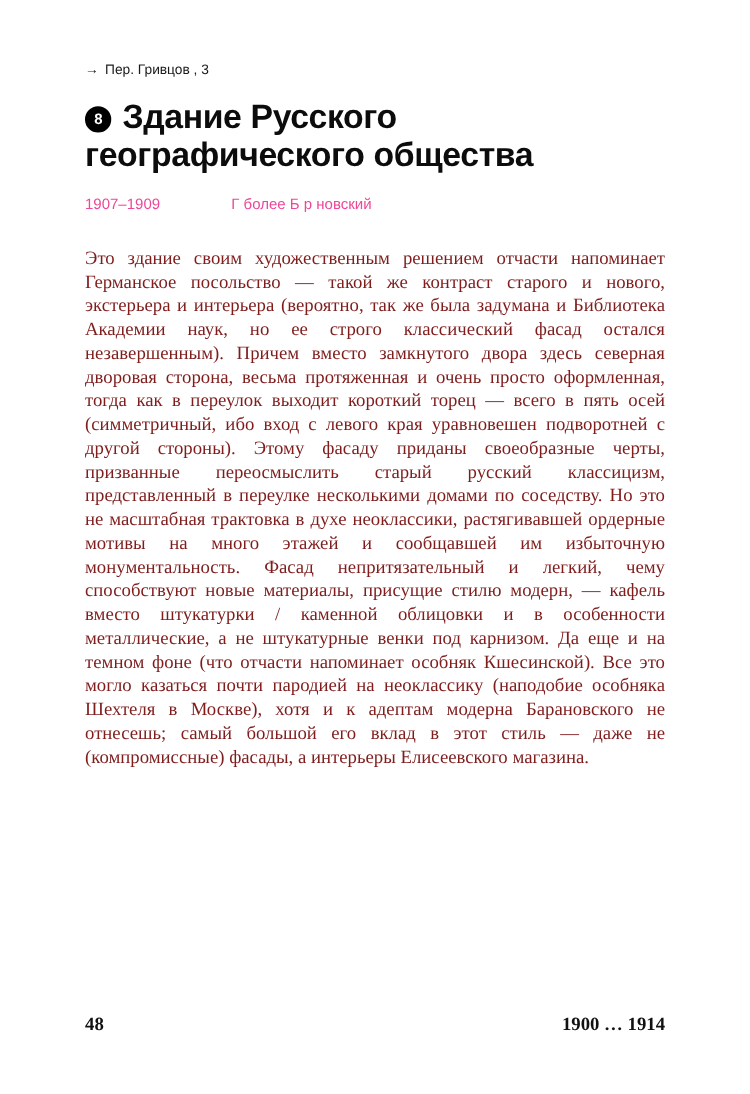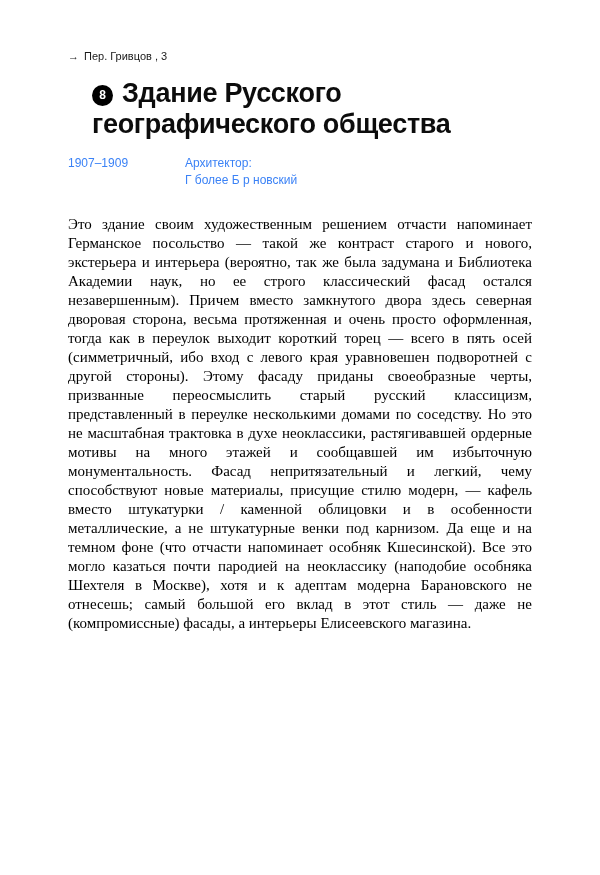--- a/index.html
+++ b/index.html
@@ -24,21 +24,20 @@
     gap: 5px;
   }
   .heading {
     margin-top: 16px;
     font-family: "Liberation Sans", sans-serif;
     font-weight: 700;
     font-size: 27px;
     line-height: 31px;
     letter-spacing: -0.3px;
     color: #0c0c0c;
-    margin-left: 24px;
   }
   .badge {
     display: inline-flex;
     align-items: center;
     justify-content: center;
     width: 21px;
     height: 21px;
     border-radius: 50%;
     background: #000000;
     color: #ffffff;
@@ -48,30 +47,30 @@
     vertical-align: 3px;
     margin-right: 9px;
   }
   .meta {
     display: grid;
     grid-template-columns: 117px 210px 1fr;
     margin-top: 15px;
     font-family: "Liberation Sans", sans-serif;
     font-size: 12px;
     line-height: 17px;
-    color: #3b82f6;
+    color: #ec4899;
   }
   .meta .col { padding-right: 10px; }
   .body {
     margin-top: 26px;
     font-size: 15px;
     line-height: 19px;
     text-align: justify;
     hyphens: auto;
-    color: #000000;
+    color: #7f1d1d;
   }
   .body p + p { text-indent: 24px; }
   .footer {
     position: absolute;
     left: 68px;
     right: 68px;
     bottom: 46px;
     display: flex;
     justify-content: space-between;
     font-family: "Liberation Serif", serif;
@@ -90,23 +89,26 @@
     <span>Пер. Гривцов , 3</span>
   </div>
 
   <h1 class="heading">
     <span class="badge">8</span><span>Здание Русского географического общества</span>
   </h1>
 
   <div class="meta">
     <div class="col">1907–1909</div>
     <div class="col">
-      <div>Архитектор:</div>
       <div>Г более Б р новский</div>
     </div>
   </div>
 
   <div class="body">
     <p>Это здание своим художественным решением отчасти напоминает Германское посольство — такой же контраст старого и нового, экстерьера и интерьера (вероятно, так же была задумана и Библиотека Академии наук, но ее строго классический фасад остался незавершенным). Причем вместо замкнутого двора здесь северная дворовая сторона, весьма протяженная и очень просто оформленная, тогда как в переулок выходит короткий торец — всего в пять осей (симметричный, ибо вход с левого края уравновешен подворотней с другой стороны). Этому фасаду приданы своеобразные черты, призванные переосмыслить старый русский классицизм, представленный в переулке несколькими домами по соседству. Но это не масштабная трактовка в духе неоклассики, растягивавшей ордерные мотивы на много этажей и сообщавшей им избыточную монументальность. Фасад непритязательный и легкий, чему способствуют новые материалы, присущие стилю модерн, — кафель вместо штукатурки / каменной облицовки и в особенности металлические, а не штукатурные венки под карнизом. Да еще и на темном фоне (что отчасти напоминает особняк Кшесинской). Все это могло казаться почти пародией на неоклассику (наподобие особняка Шехтеля в Москве), хотя и к адептам модерна Барановского не отнесешь; самый большой его вклад в этот стиль — даже не (компромиссные) фасады, а интерьеры Елисеевского магазина.</p>
   </div>
 
+  <div class="footer">
+    <span>48</span>
+    <span>1900 … 1914</span>
+  </div>
 
 </div>
 
 </body></html>

